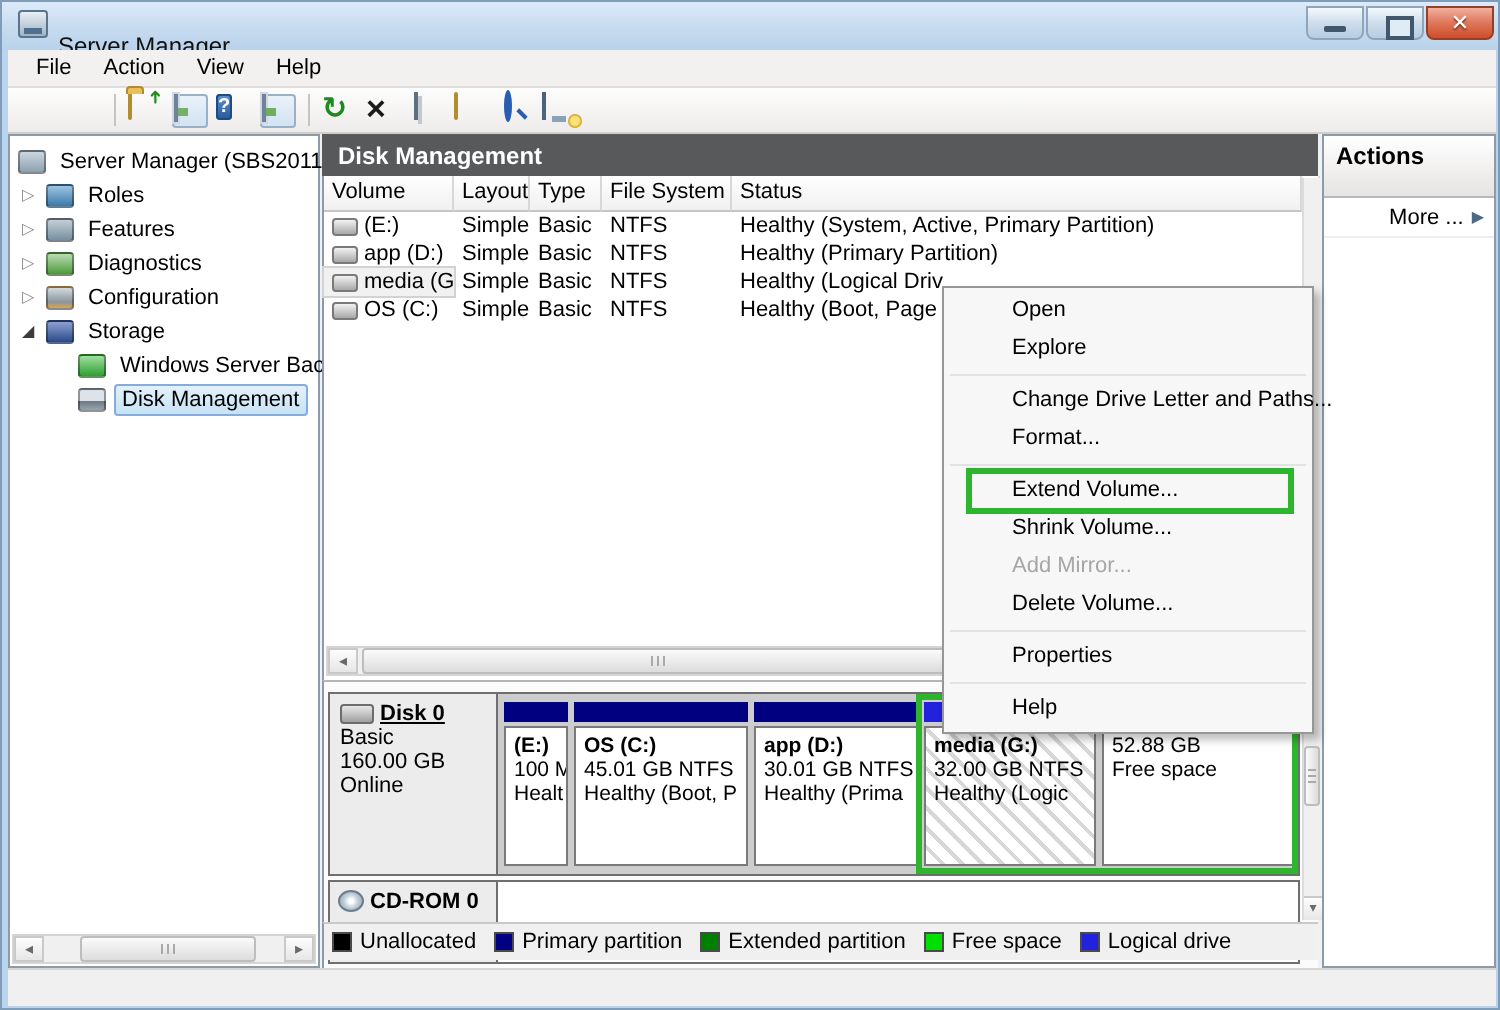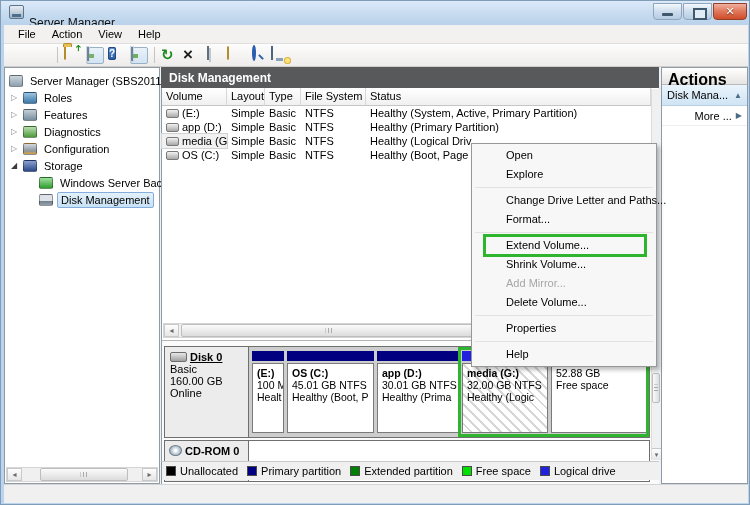--- a/index.html
+++ b/index.html
@@ -108,21 +108,21 @@
   .lg-sq { width:10px; height:10px; border:1px solid #4a4a4a; margin-right:4px; flex:none; }
 
   
   .vscroll { position:absolute; left:650px; top:88px; width:9px; height:371px; background:#f0f0f0; border-left:1px solid #dcdcdc; }
   .v-thumb { position:absolute; left:0px; top:284px; width:8px; height:30px; background:linear-gradient(90deg,#fbfbfb,#dcdcdc); border:1px solid #bdbdbd; border-radius:2px; }
   .v-thumb .vgrip { position:absolute; left:1px; right:1px; top:50%; height:7px; transform:translateY(-50%); background:repeating-linear-gradient(#aaa 0 1px,transparent 1px 3px); }
   .v-down { position:absolute; left:0; bottom:0; width:9px; height:12px; color:#6a6a6a; font-size:7px; text-align:center; line-height:11px; background:linear-gradient(#fdfdfd,#e6e6e6); border-top:1px solid #c9c9c9; }
 
   
   .actions { position:absolute; left:660px; top:66px; width:87px; height:417px; background:#fff; border:1px solid #8e9aa5; }
-  .actions-header { height:17px; background:linear-gradient(#ffffff,#e6e4e2); border-bottom:1px solid #b9b9b9; font-weight:bold; font-size:16px; padding:3px 6px; }
+  .actions-header { height:31px; background:linear-gradient(#ffffff,#e6e4e2); border-bottom:1px solid #b9b9b9; font-weight:bold; font-size:12px; padding:3px 6px; }
   .actions-group { height:21px; background:linear-gradient(#eaf4fc,#cfe4f4); border-bottom:1px solid #b9cfe0; display:flex; align-items:center; justify-content:space-between; padding:0 5px; }
   .actions-more { height:20px; display:flex; align-items:center; justify-content:flex-end; padding:0 5px; border-bottom:1px solid #eeeeee; }
   .a-arrow { font-size:8px; color:#4a6a86; margin-left:4px; }
 
   
   .statusbar { position:absolute; left:3px; top:483px; width:744px; height:19px; background:#f0f0f0; border-top:1px solid #d5d5d5; }
 
   
   .ctx { position:absolute; left:470px; top:142px; width:186px; background:#f7f7f7; border:1px solid #979797; box-shadow:3px 3px 4px rgba(0,0,0,.25); padding:2px 0; z-index:10; }
   .ctx-item { height:19px; line-height:19px; padding-left:34px; white-space:nowrap; }
@@ -379,24 +379,20 @@
 
   <div class="vscroll">
     <span class="v-thumb">
         <span class="vgrip"></span>
       </span>
     <span class="v-down">▾</span>
   </div>
 
   <div class="actions">
     <div class="actions-header">Actions</div>
-    <div class="actions-group">
-      <span>Disk Mana...</span>
-      <span class="a-arrow">▲</span>
-    </div>
     <div class="actions-more">
       <span>More ...</span>
       <span class="a-arrow">▶</span>
     </div>
   </div>
 
   <div class="statusbar"></div>
 
   <div class="ctx">
     <div class="ctx-item">Open</div>

